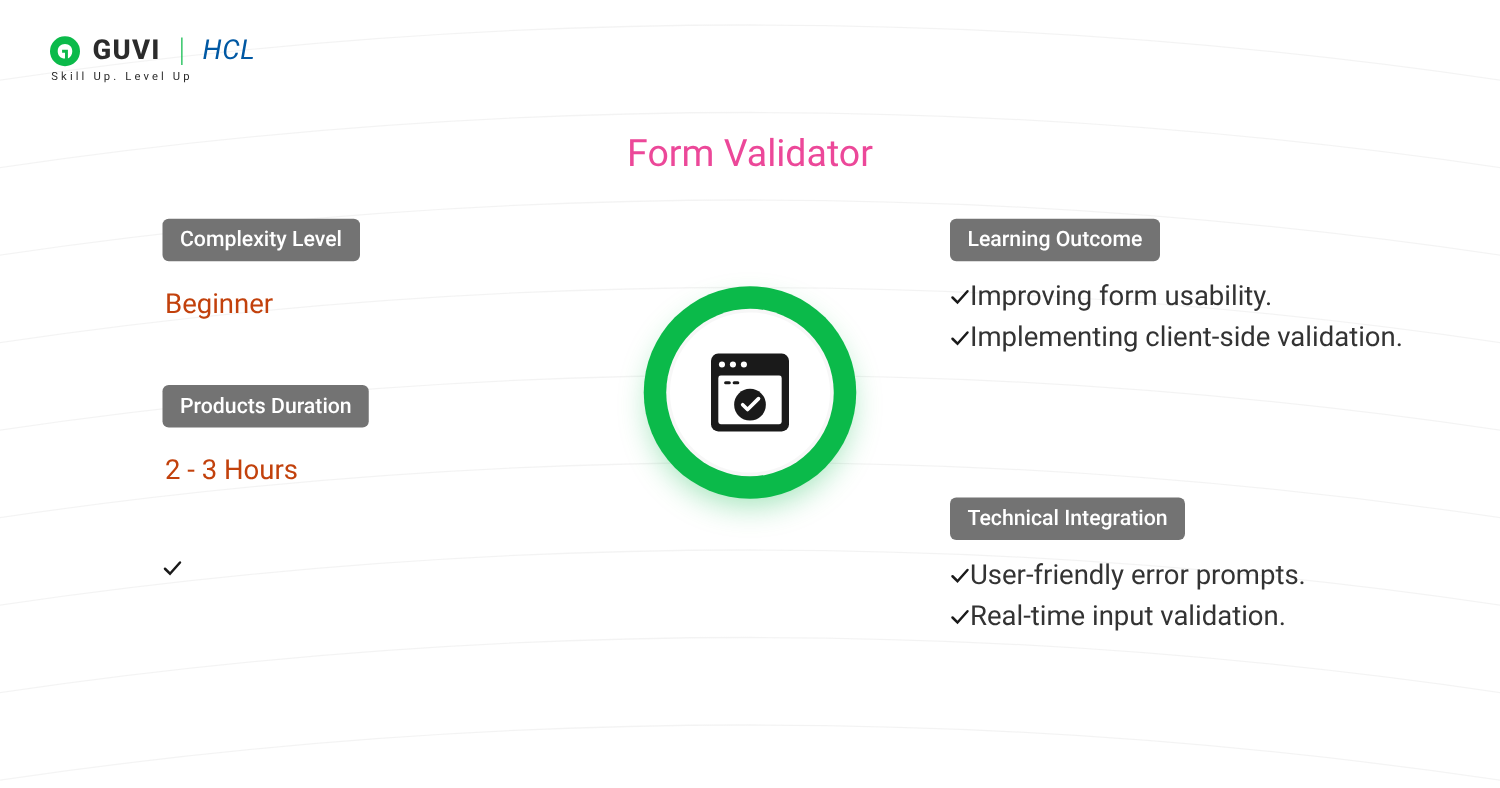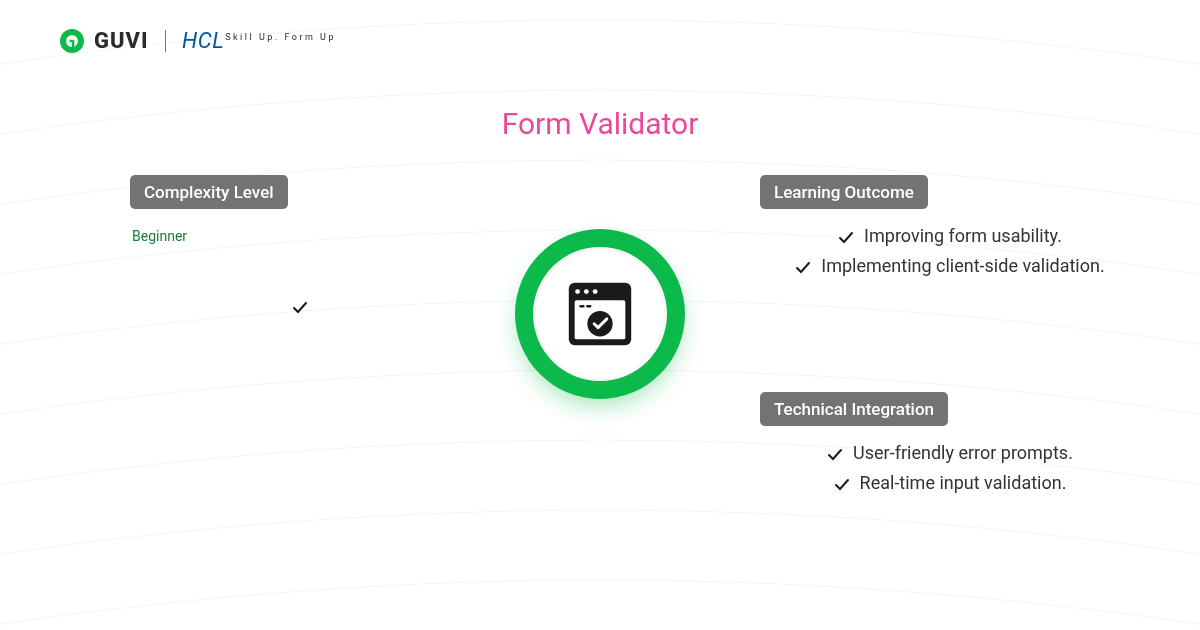--- a/index.html
+++ b/index.html
@@ -24,22 +24,21 @@
     .header {
       position: absolute;
       top: 28px;
       left: 40px;
       display: flex;
       align-items: center;
       z-index: 2;
     }
     .logo-block {
       display: flex;
-      flex-direction: row;
-      margin-left: 20px;
+      flex-direction: column;
     }
     .logo-row {
       display: flex;
       align-items: center;
       gap: 10px;
     }
     .guvi-icon {
       width: 24px;
       height: 24px;
       background: #0BBA4A;
@@ -108,33 +107,31 @@
       display: inline-block;
       background: #737373;
       color: #fff;
       font-size: 17px;
       font-weight: 500;
       padding: 7px 14px;
       border-radius: 5px;
       margin-bottom: 16px;
     }
     .section-value {
-      font-size: 14px;
-      color: #15803d;
+      font-size: 22px;
+      color: #c2410c;
       margin-left: 2px;
       line-height: 1.7;
     }
     .list-item {
       display: flex;
       align-items: flex-start;
-      gap: 10px;
       margin-bottom: 8px;
-      font-size: 18px;
+      font-size: 22px;
       color: #333;
-      justify-content: center;
     }
     .check-icon {
       flex-shrink: 0;
       width: 16px;
       height: 18px;
       margin-top: 4px;
     }
     .center-icon {
       position: absolute;
       left: 50%;
@@ -190,30 +187,34 @@
     <div class="logo-row">
       <span class="guvi-icon">
         <svg viewBox="0 0 24 24" width="14" height="14" fill="#fff">
             <path d="M12 2 C6 2 2 6 2 12 C2 18 6 22 12 22 L12 14 L8 14 L8 10 L16 10 L16 22 C20 20 22 16 22 12 C22 6 18 2 12 2 Z"></path>
           </svg>
       </span>
       <span class="guvi-text">GUVI</span>
       <span class="divider-v"></span>
       <span class="hcl-text">HCL</span>
     </div>
-    <div class="tagline">Skill Up. Form Up</div>
+    <div class="tagline">Skill Up. Level Up</div>
   </div>
 </div>
 
 <div class="title">Form Validator</div>
 
 <div class="left-col">
   <div class="section">
     <div class="section-title">Complexity Level</div>
     <div class="section-value">Beginner</div>
+  </div>
+  <div class="section">
+    <div class="section-title">Products Duration</div>
+    <div class="section-value">2  - 3 Hours</div>
   </div>
   <div class="section">
     <div class="list-item">
       <svg class="check-icon" viewBox="0 0 16 16">
           <path d="M2 8 L6 12 L14 3" stroke="#1a1a1a" stroke-width="2" fill="none" stroke-linecap="round"></path>
         </svg>
     </div>
   </div>
 </div>
 

